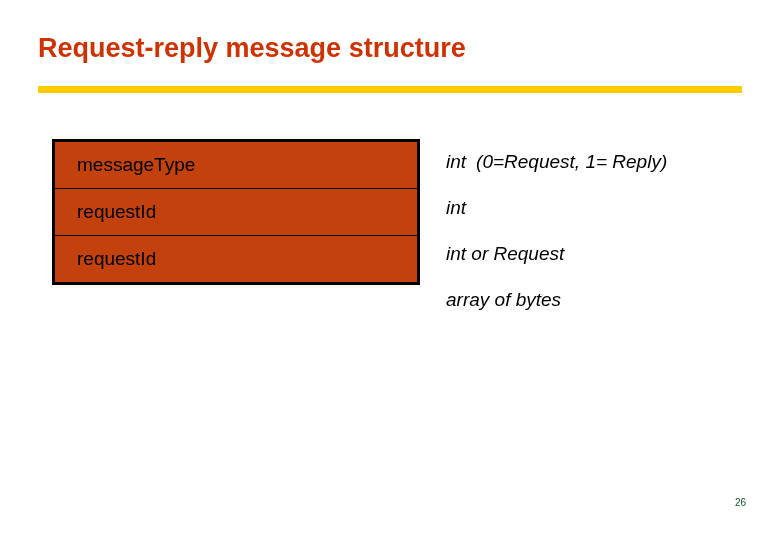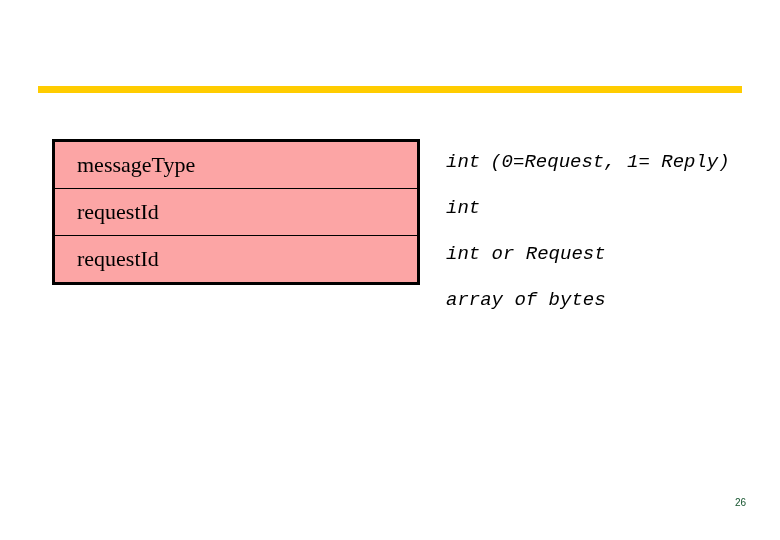--- a/index.html
+++ b/index.html
@@ -43,42 +43,42 @@
     left: 52px;
     top: 139px;
     width: 368px;
     border-collapse: collapse;
     border: 3px solid #000000;
   }
   .struct-table td {
     border: 1.5px solid #000000;
     height: 46px;
     padding: 0 0 0 22px;
-    font-family: Liberation Serif, serif;
-    font-size: 22px;
+    font-family: Liberation Sans, sans-serif;
+    font-size: 19px;
     color: #000000;
     vertical-align: middle;
-    background: #fca5a5;
+    background: #c2410c;
   }
   .struct-table tr:first-child td {
     border-top: none;
   }
   .struct-table tr:last-child td {
     border-bottom: none;
   }
   .desc-col {
     position: absolute;
     left: 446px;
     top: 139px;
     width: 320px;
   }
   .desc-row {
     height: 46px;
     line-height: 46px;
-    font-family: Liberation Mono, monospace;
+    font-family: Liberation Sans, sans-serif;
     font-style: italic;
     font-size: 19px;
     color: #000000;
     white-space: nowrap;
   }
   .desc-gap {
     display: inline-block;
     width: 10px;
   }
   .page-number {
@@ -88,20 +88,21 @@
     font-family: "Liberation Sans", sans-serif;
     font-size: 10px;
     color: #14532d;
   }
 </style>
 </head>
 <body>
 
 <div class="slide">
 
+  <div class="slide-title">Request-reply message structure</div>
   <div class="title-rule"></div>
 
   <table class="struct-table">
     <tbody>
       <tr>
         <td>messageType</td>
       </tr>
       <tr>
         <td>requestId</td>
       </tr>

